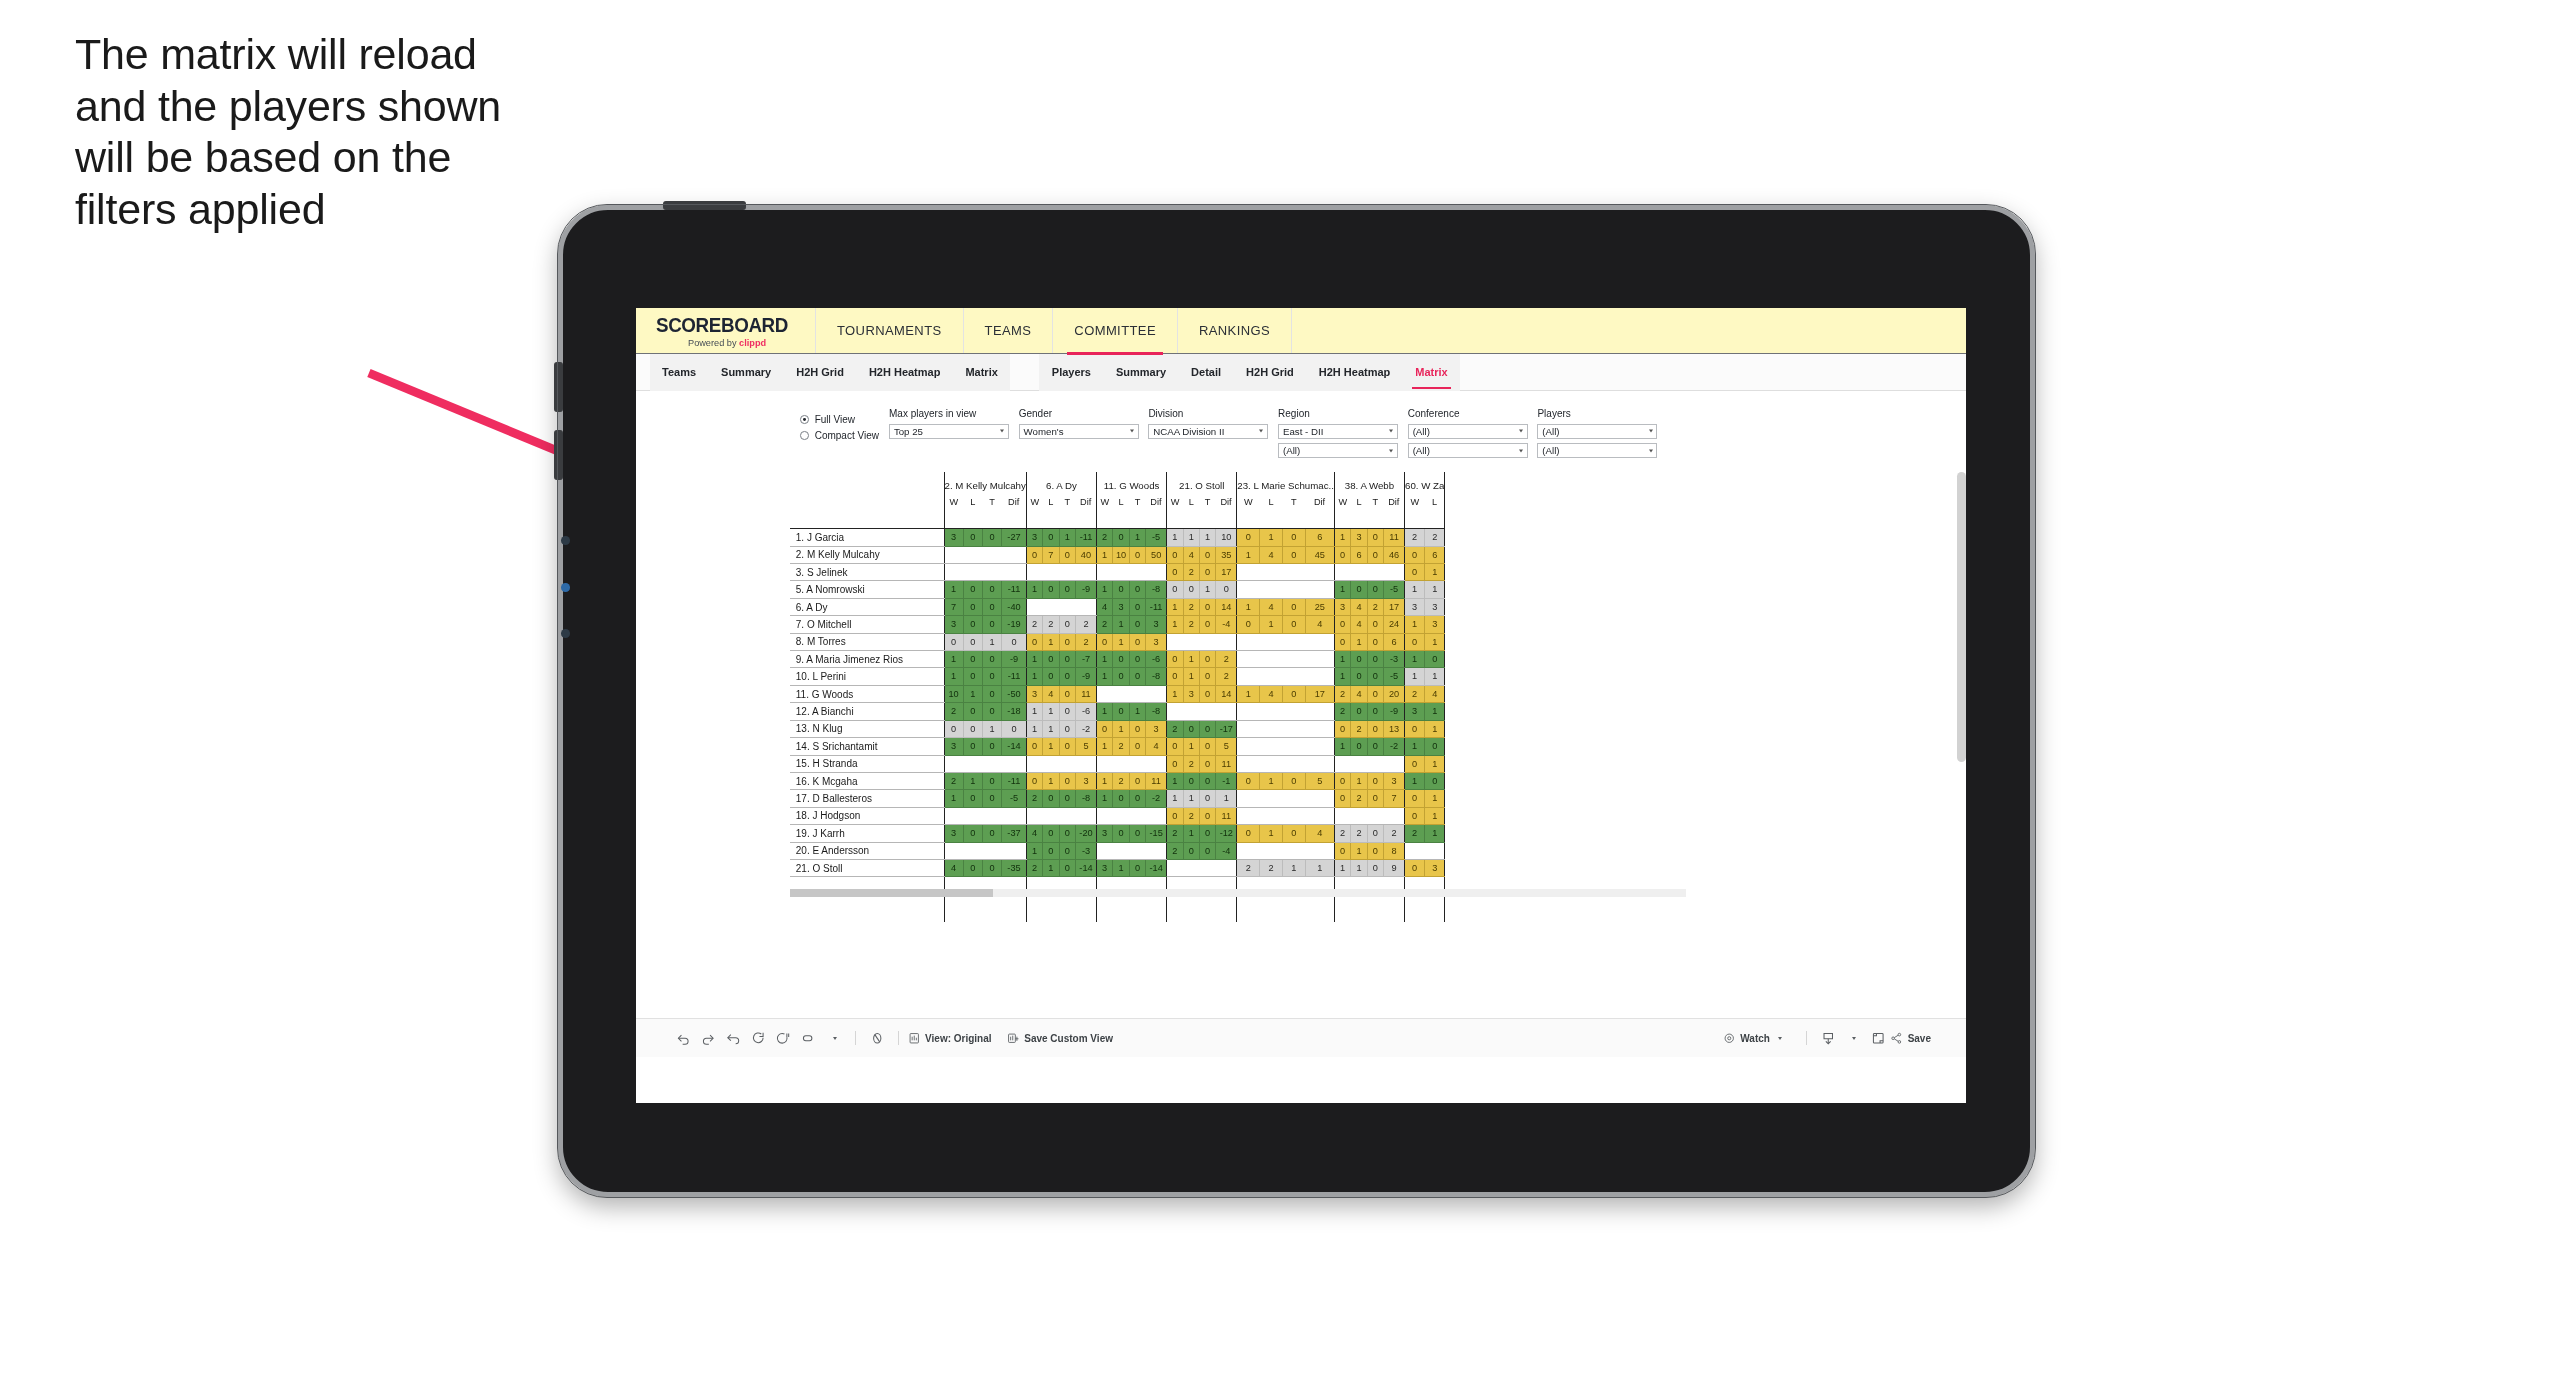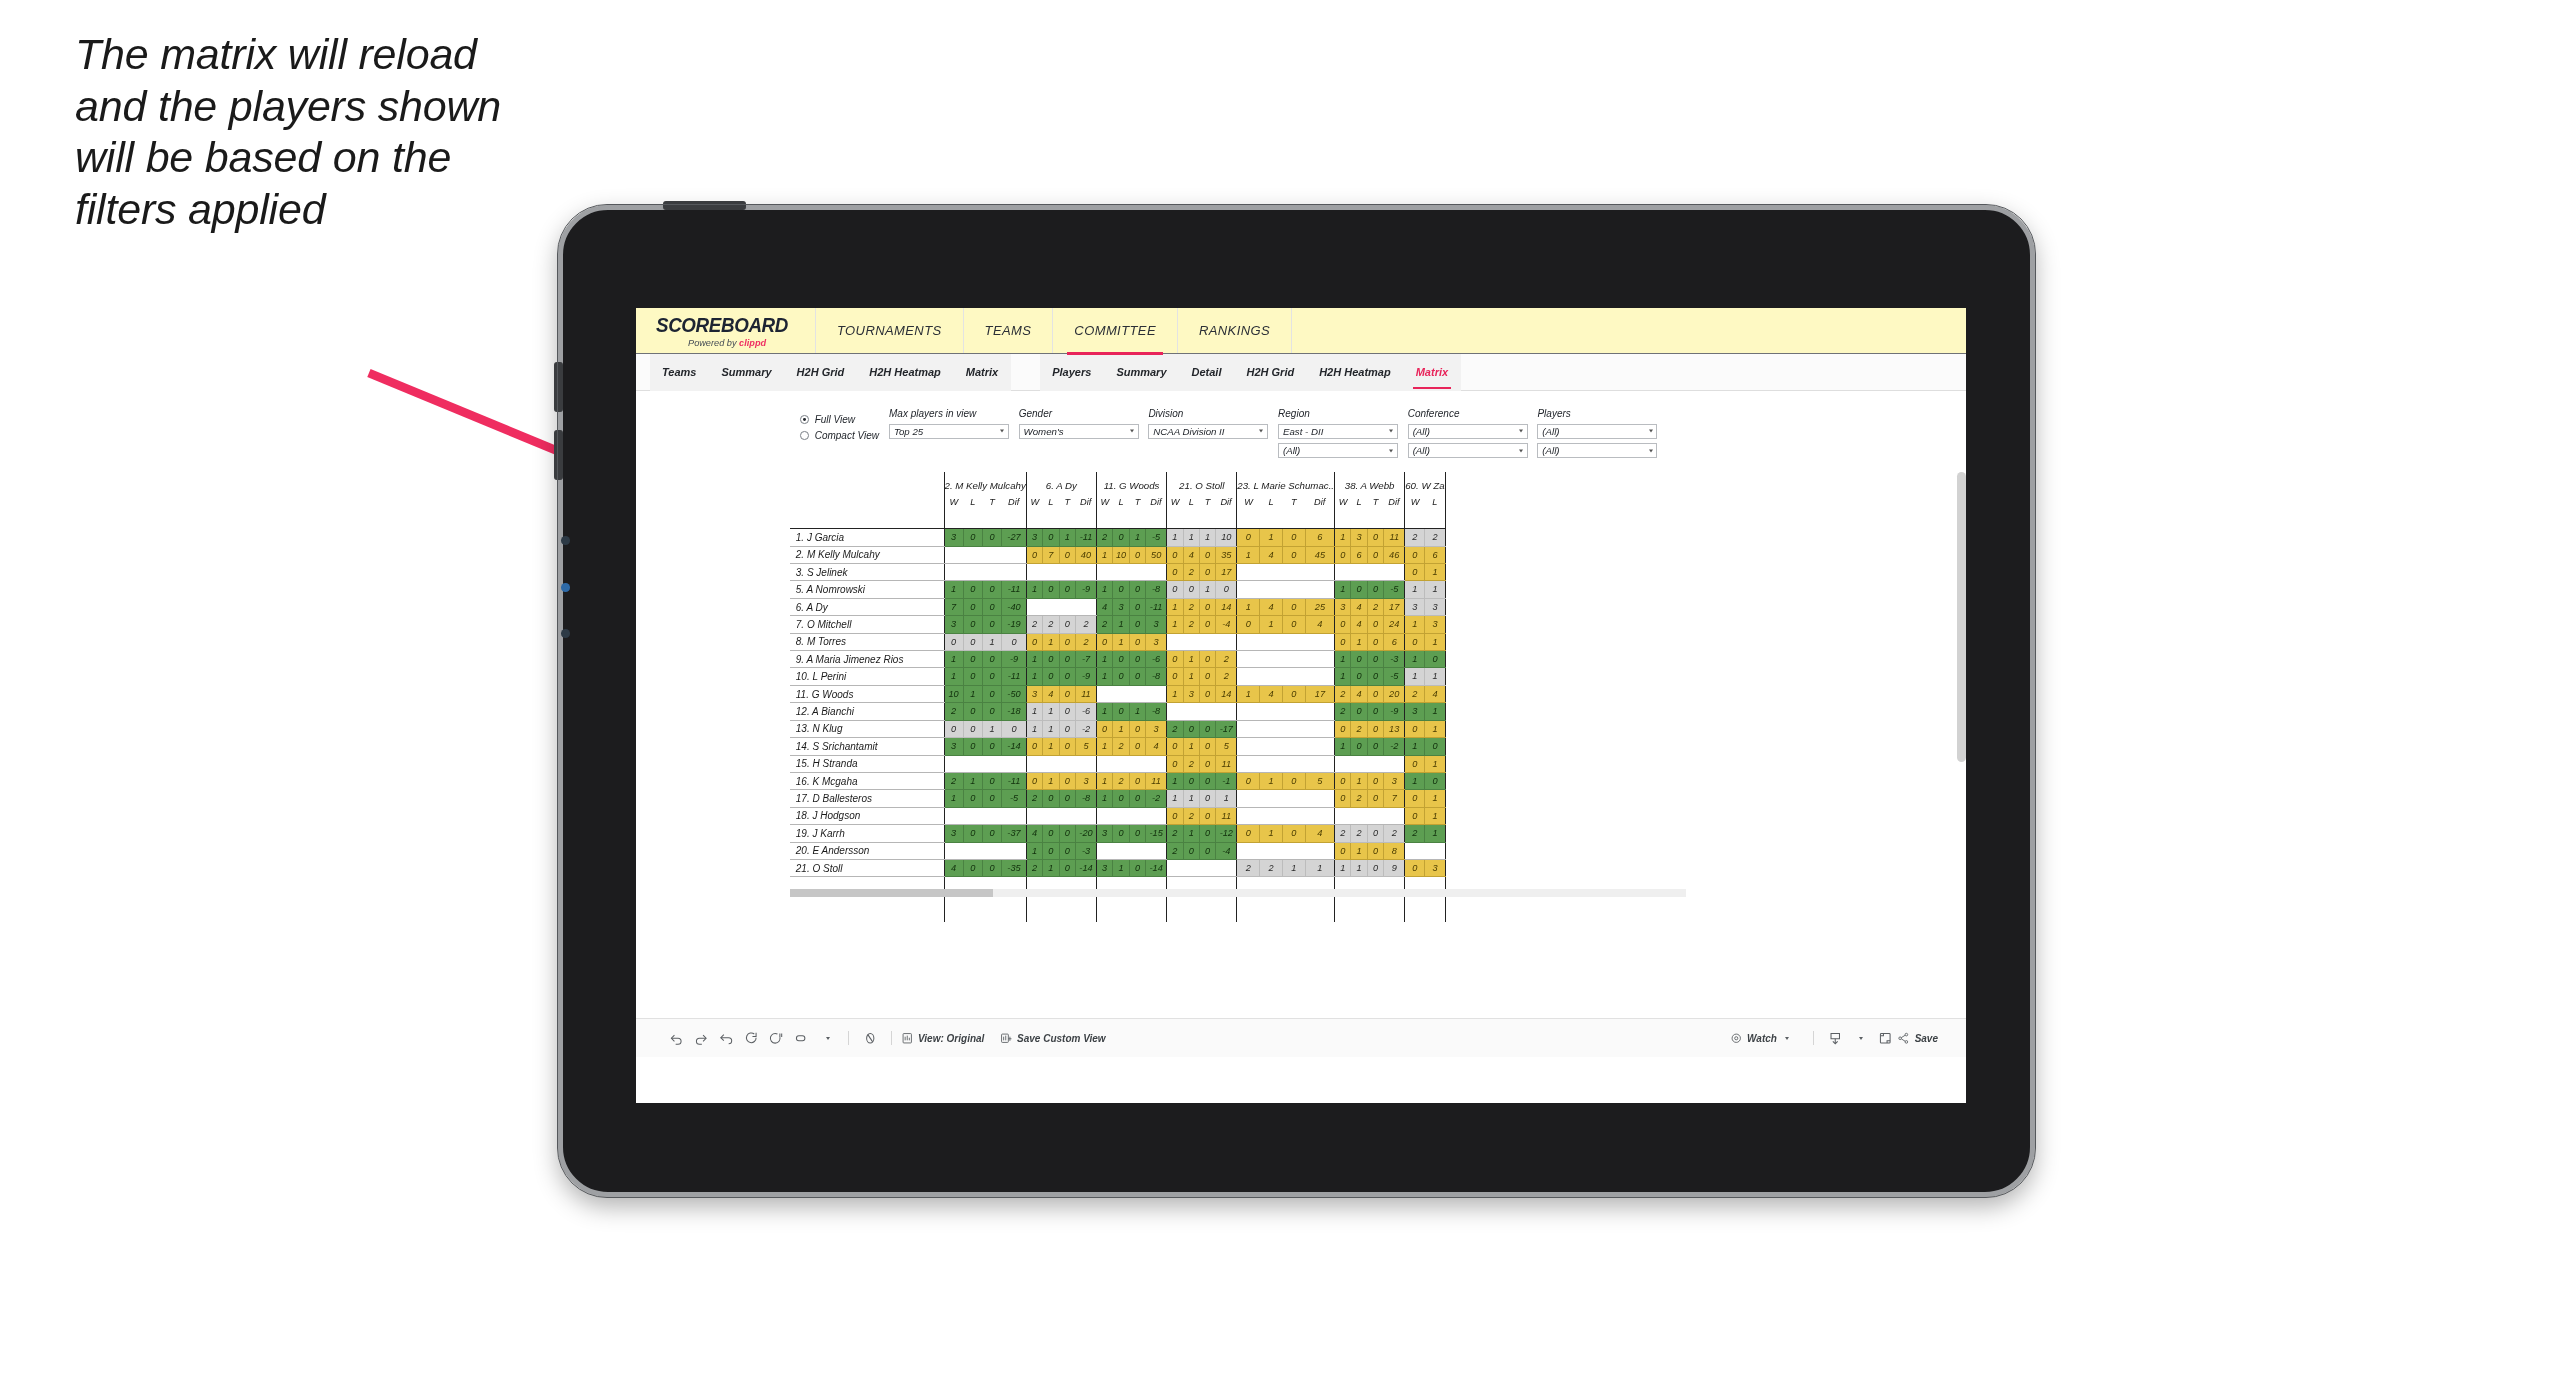--- a/index.html
+++ b/index.html
@@ -2,21 +2,21 @@
 <html><head>
 <meta charset="utf-8">
 <style>
   * { box-sizing: border-box; margin: 0; padding: 0; }
   html, body {
     width: 2576px; height: 1386px;
     background: #ffffff;
     font-family: "Liberation Sans", sans-serif;
     overflow: hidden;
   }
-  #stage { position: relative; width: 2576px; height: 1040px; font-style: italic; }
+  #stage { position: relative; width: 2576px; height: 1040px; }
 
   
   #annotation {
     position: absolute;
     left: 75px; top: 29px;
     width: 454px;
     font-size: 43px;
     line-height: 1.20;
     color: #1a1a1a;
     letter-spacing: -0.2px;
@@ -154,21 +154,21 @@
 
   
   .vscroll { position:absolute; top:0px; right:0px; width:8.7px; height:290px; background:#d2d2d2; border-radius:4.8px; }
   #hscroll-track { position:absolute; left:154px; right:280px; bottom:25px; height:8.7px; background:#efefef; }
   #hscroll-thumb { position:absolute; left:0; top:0; width:203px; height:8.7px; background:#c6c6c6; }
 
   
   #toolbar {
     position:absolute; left:0; right:0; bottom:0; height:39px;
     background:#fafafa; border-top:1px solid #e1e1e1;
-    display:flex; align-items:center; padding:0 28px; gap:0;
+    display:flex; align-items:center; padding:0 35px; gap:0;
   }
   .tb-ico { width:25px; height:25px; display:flex; align-items:center; justify-content:center;
             color:#5b5f63; cursor:pointer; }
   .tb-sep { width:1px; height:14.5px; background:#d5d5d5; margin:0 8.7px; }
   .tb-text { display:flex; align-items:center; gap:4.8px; font-size:10px; color:#3d4246;
              margin-right:15.4px; cursor:pointer; font-weight:600; }
   .tb-spacer { flex:1; }
   .caret-sm { border-left:2.9px solid transparent; border-right:2.9px solid transparent;
               border-top:3.9px solid #5b5f63; margin-left:2.9px; }
 </style>

